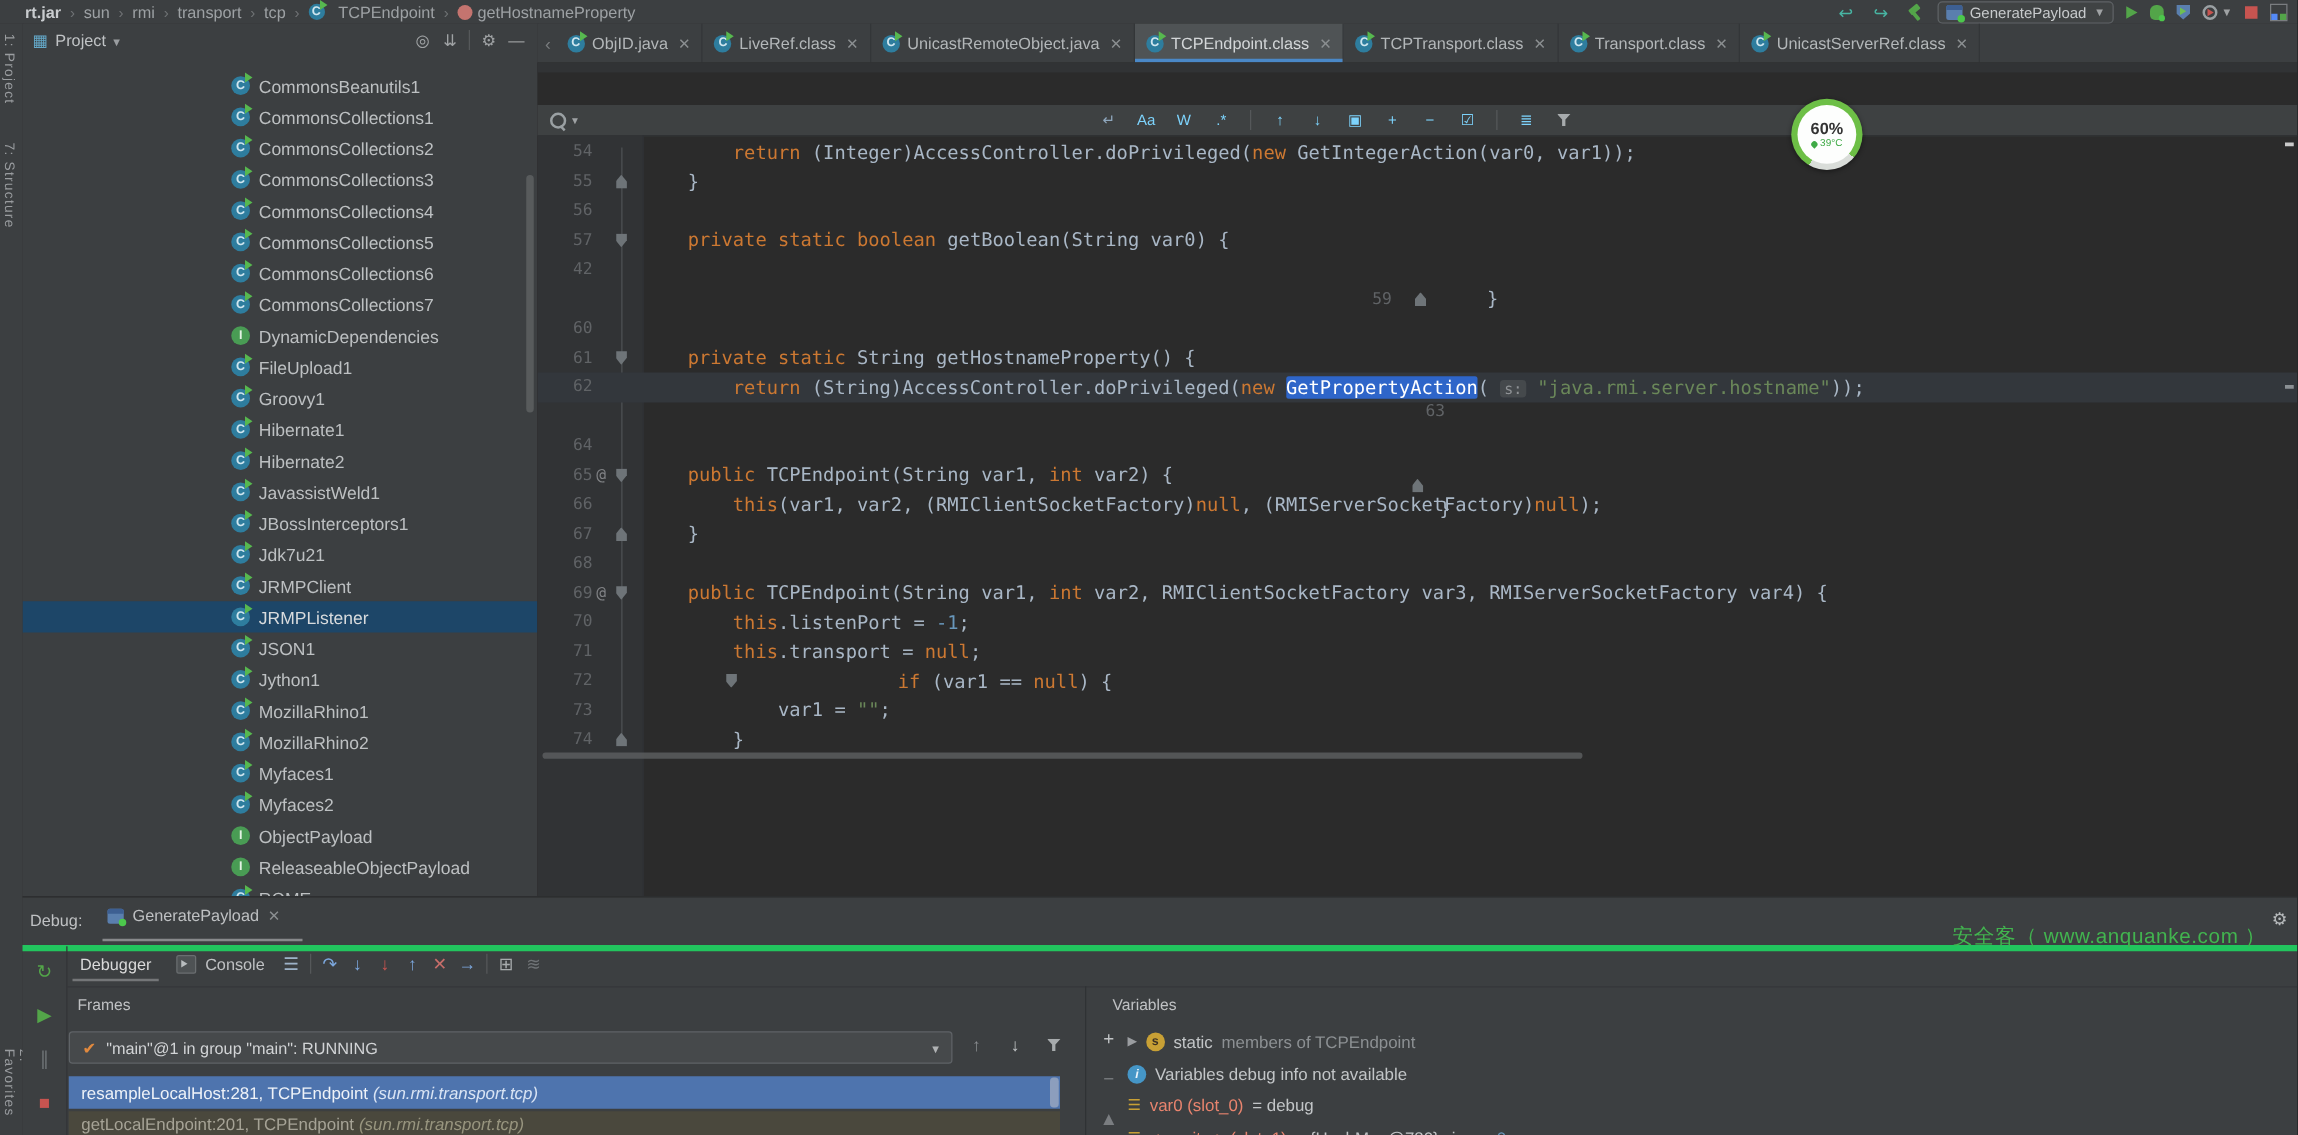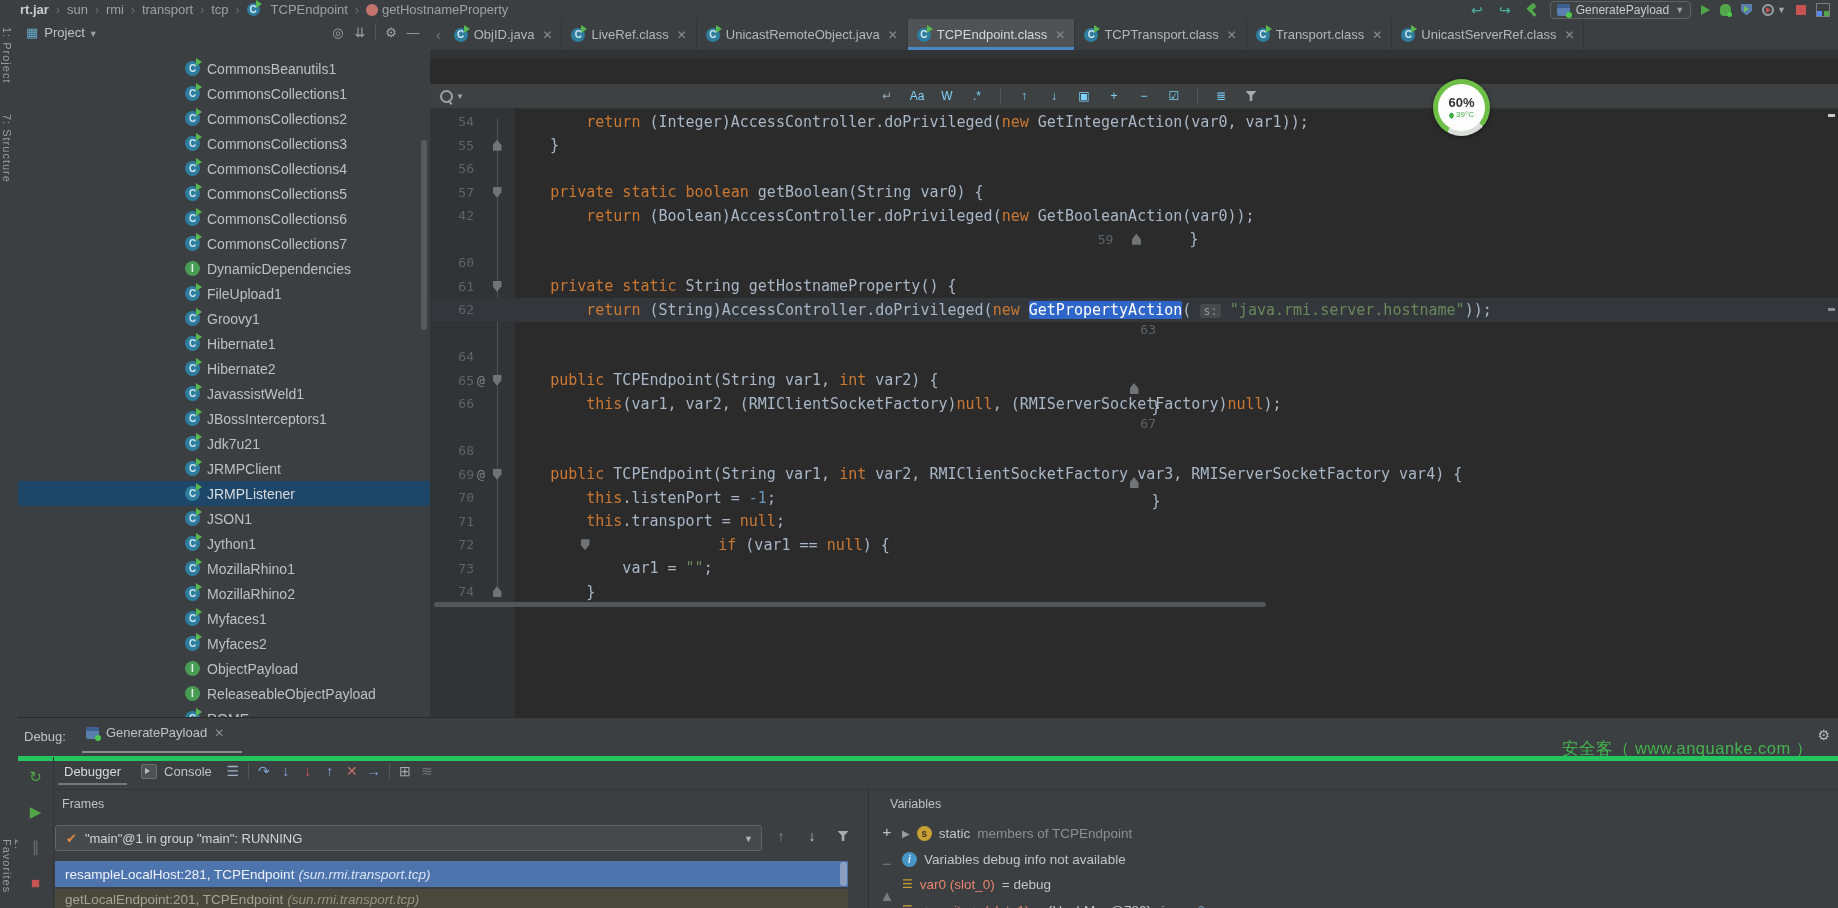--- a/index.html
+++ b/index.html
@@ -447,21 +447,20 @@
             <span class="ann"></span>
             <span class="foldc">
               <span class="fs"></span>
             </span>
             <span class="codetxt"><span class="c-p">    </span><span class="c-k">private static boolean</span><span class="c-p"> getBoolean(String var0) {</span></span>
           </div>
           <div class="line" style="top: 96px;">
             <span class="ln">42</span>
             <span class="ann"></span>
             <span class="foldc"></span>
-            <span class="codetxt"><span class="c-p">        </span><span class="c-k">return</span><span class="c-p"> (Boolean)AccessController.doPrivileged(</span><span class="c-k">new</span><span class="c-p"> GetBooleanAction(var0));</span></span>
           </div>
           <div class="line" style="top: 119.5px; justify-content: center;">
             <span class="ln">59</span>
             <span class="ann"></span>
             <span class="foldc">
               <span class="fe"></span>
             </span>
             <span class="codetxt"><span class="c-p">    }</span></span>
           </div>
           <div class="line" style="top: 143px;">
@@ -505,21 +504,21 @@
               <span class="fs"></span>
             </span>
             <span class="codetxt"><span class="c-p">    </span><span class="c-k">public</span><span class="c-p"> TCPEndpoint(String var1, </span><span class="c-k">int</span><span class="c-p"> var2) {</span></span>
           </div>
           <div class="line" style="top: 284px;">
             <span class="ln">66</span>
             <span class="ann"></span>
             <span class="foldc"></span>
             <span class="codetxt"><span class="c-p">        </span><span class="c-k">this</span><span class="c-p">(var1, var2, (RMIClientSocketFactory)</span><span class="c-k">null</span><span class="c-p">, (RMIServerSocketFactory)</span><span class="c-k">null</span><span class="c-p">);</span></span>
           </div>
-          <div class="line" style="top: 307.5px; flex-direction: column;">
+          <div class="line" style="top: 307.5px;">
             <span class="ln">67</span>
             <span class="ann"></span>
             <span class="foldc">
               <span class="fe"></span>
             </span>
             <span class="codetxt"><span class="c-p">    }</span></span>
           </div>
           <div class="line" style="top: 331px;">
             <span class="ln">68</span>
             <span class="ann"></span>

